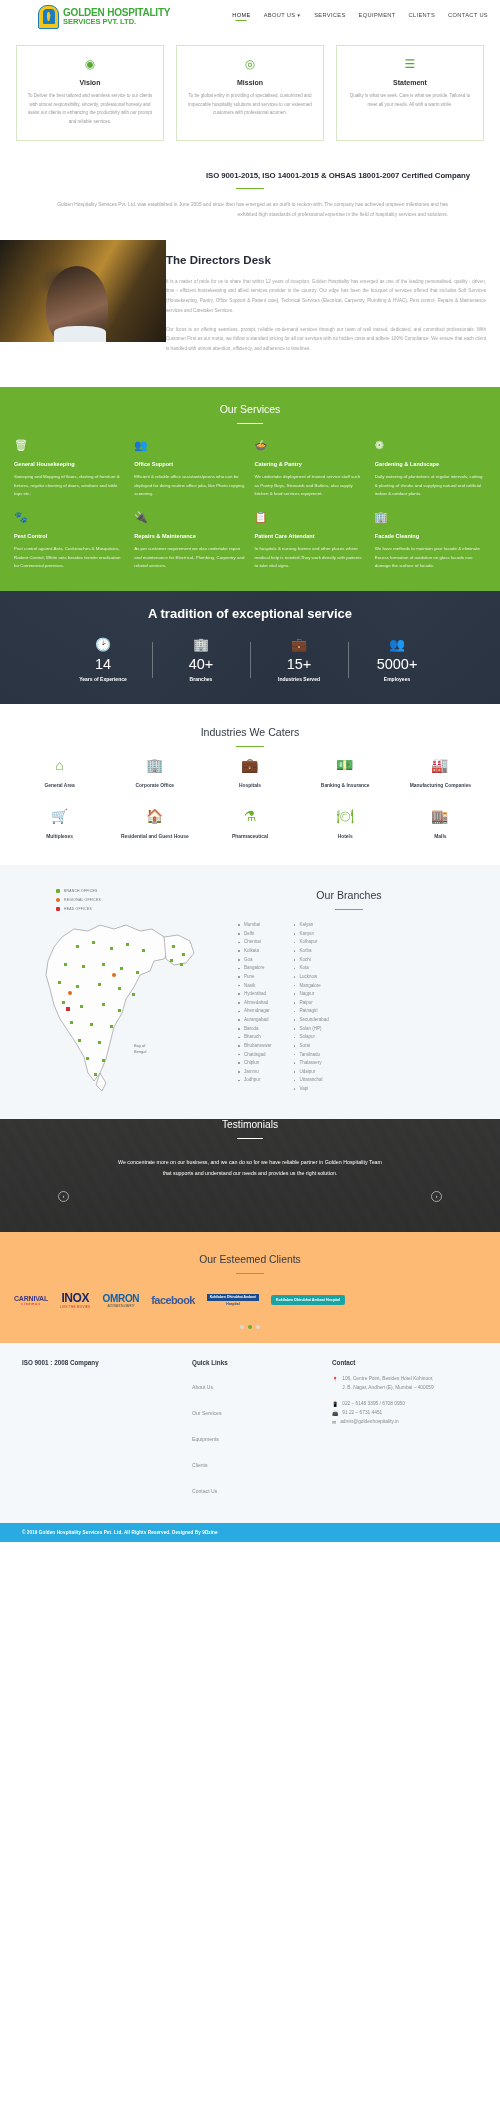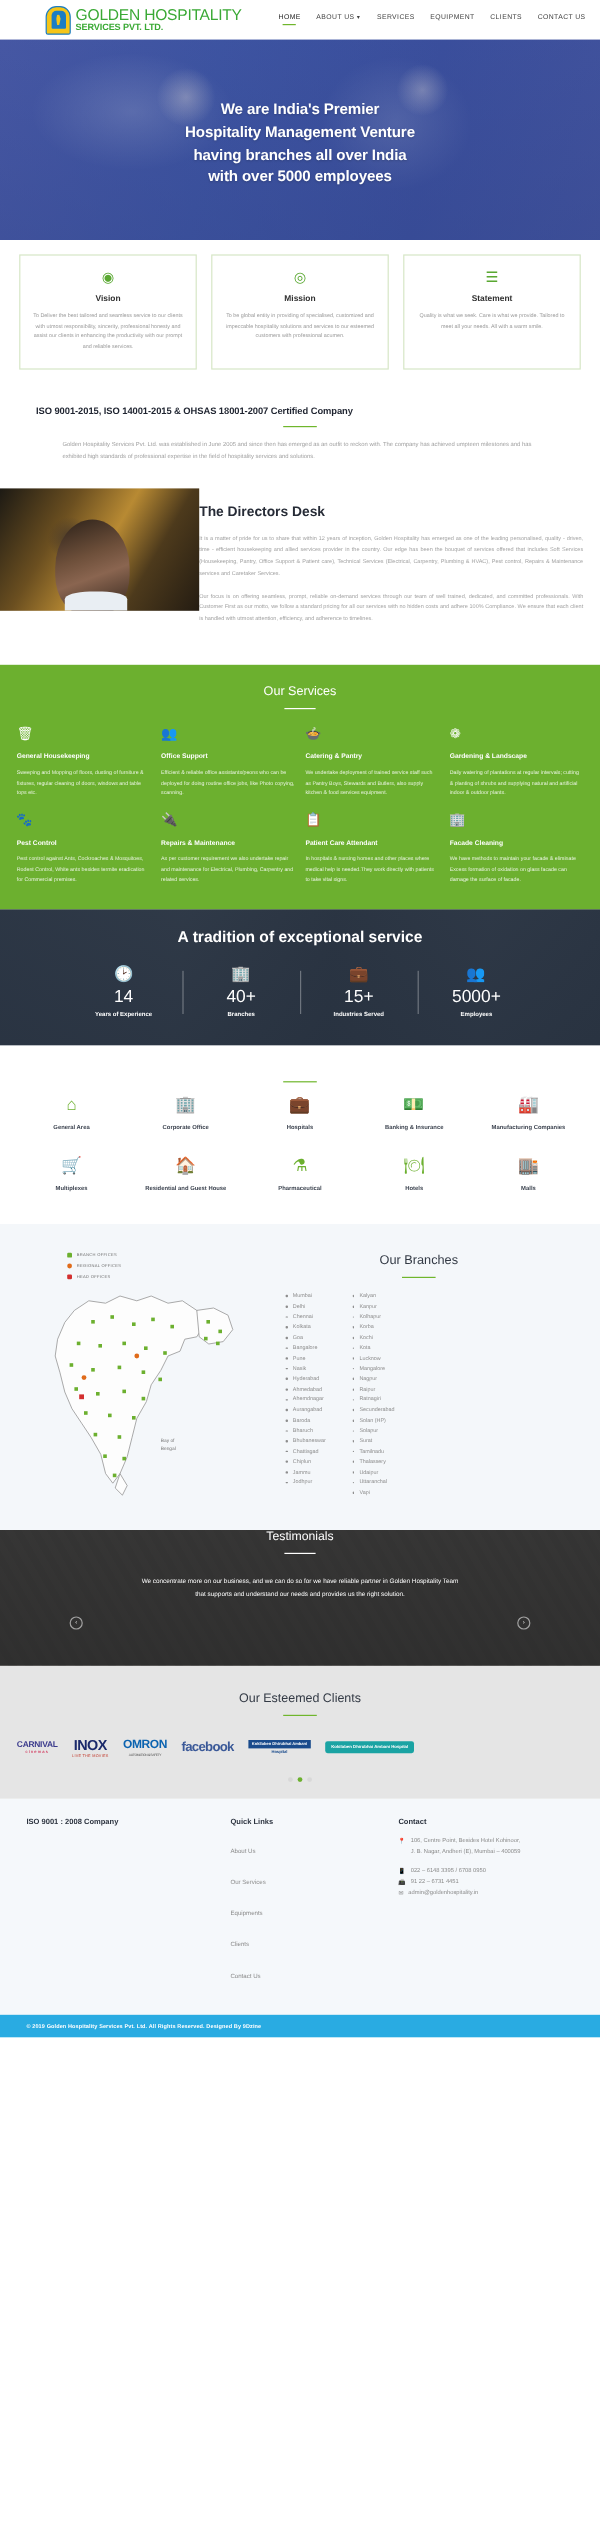--- a/index.html
+++ b/index.html
@@ -33,21 +33,21 @@
     border-radius: 4px 4px 1px 1px;
     position: relative;
   }
   .logo-mark .inner::after {
     content: ""; position: absolute; left: 4px; top: 3px;
     width: 4px; height: 9px; background: #f5c518;
     clip-path: polygon(30% 0, 70% 0, 100% 40%, 70% 100%, 30% 100%, 0 40%);
   }
   .logo-text { line-height: 1.02; }
   .logo-text .l1 {
-    font-size: 13px; font-weight: normal; color: #3aa935;
+    font-size: 10px; font-weight: bold; color: #3aa935;
     letter-spacing: -0.2px; display: block;
   }
   .logo-text .l2 {
     font-size: 7.6px; font-weight: bold; color: #3aa935;
     letter-spacing: -0.1px; display: block;
   }
   .nav { margin-left: auto; display: flex; align-items: center; gap: 13px; }
   .nav a {
     font-size: 5.7px; color: #444; text-decoration: none;
     letter-spacing: 0.35px; position: relative; padding-bottom: 3px;
@@ -94,21 +94,21 @@
   }
   .vms-card {
     flex: 1; border: 1px solid #d6e7c6; background: #fff;
     padding: 12px 9px 13px; text-align: center; min-height: 93px;
   }
   .vms-icon { font-size: 12px; color: #5aa832; line-height: 1; margin-bottom: 9px; }
   .vms-title { font-size: 7px; font-weight: bold; color: #2f2f2f; margin-bottom: 6px; }
   .vms-body { font-size: 4.5px; color: #9a9a9a; line-height: 1.92; }
 
   
-  .iso-block { padding: 12px 30px 16px; text-align: left; }
+  .iso-block { padding: 12px 30px 16px; text-align: right; }
   .iso-title { font-size: 7.8px; font-weight: bold; color: #1f2430; letter-spacing: -0.05px; }
   .green-rule { width: 28px; height: 1.6px; background: #6fb62c; margin: 8px auto 11px; }
   .iso-body { font-size: 4.9px; color: #a0a0a0; line-height: 2.0; padding: 0 22px; }
 
   
   .directors { display: flex; padding: 4px 12px 24px 0; align-items: flex-start; }
   .director-photo {
     width: 166px; height: 102px; flex: none;
     background:
       radial-gradient(circle 26px at 58px 42px, #4a3a2a, transparent 70%),
@@ -198,21 +198,21 @@
   }
   .arrow {
     position: absolute; top: 72px; width: 11px; height: 11px;
     border: 1px solid rgba(255,255,255,.55); border-radius: 50%;
     color: #fff; font-size: 5px; display: flex; align-items: center; justify-content: center;
   }
   .arrow.left { left: 58px; }
   .arrow.right { right: 58px; }
 
   
-  .clients { padding: 22px 14px 14px; text-align: center; background: #e5e5e5; }
+  .clients { padding: 22px 14px 14px; text-align: center; background: #fdba74; }
   .clients h2 { font-size: 10.4px; color: #333a45; font-weight: normal; }
   .client-row { display: flex; align-items: center; justify-content: flex-start; gap: 12px; margin-top: 4px; }
   .client-logo { height: 30px; display: flex; align-items: center; justify-content: center; }
   .cl-carnival { font-size: 7px; font-weight: bold; color: #3a3a8c; letter-spacing: -0.2px; }
   .cl-carnival small { display: block; font-size: 3.4px; color: #c03; font-weight: normal; letter-spacing: 1px; }
   .cl-inox { font-size: 12px; font-weight: bold; color: #1b2a6b; letter-spacing: -0.4px; }
   .cl-inox small { display: block; font-size: 3.2px; color: #c0392b; letter-spacing: .2px; font-weight: normal; }
   .cl-omron { font-size: 10px; font-weight: bold; color: #0b63b0; letter-spacing: -0.3px; }
   .cl-omron small { display: block; font-size: 2.8px; color: #555; font-weight: normal; }
   .cl-fb { font-size: 11px; font-weight: bold; color: #3b5998; letter-spacing: -0.6px; }
@@ -277,30 +277,20 @@
     <nav class="nav">
       <a href="#" class="active">HOME</a>
       <a href="#"><span>ABOUT US</span><span class="caret">▼</span></a>
       <a href="#">SERVICES</a>
       <a href="#">EQUIPMENT</a>
       <a href="#">CLIENTS</a>
       <a href="#">CONTACT US</a>
     </nav>
   </div>
 
-  <div class="hero">
-    <div class="hero-inner">
-      <h1>
-        <span>We are India's Premier</span><br>
-        <span>Hospitality Management Venture</span><br>
-        <span>having branches all over India</span><br>
-        <span>with over 5000 employees</span>
-      </h1>
-    </div>
-  </div>
 
   <div class="vms">
     <div class="vms-card">
       <div class="vms-icon">◉</div>
       <div class="vms-title">Vision</div>
       <div class="vms-body">To Deliver the best tailored and seamless service to our clients with utmost responsibility, sincerity, professional honesty and assist our clients in enhancing the productivity with our prompt and reliable services.</div>
     </div>
     <div class="vms-card">
       <div class="vms-icon">◎</div>
       <div class="vms-title">Mission</div>
@@ -397,20 +387,21 @@
       </div>
       <div class="counter">
         <div class="ci">👥</div>
         <div class="cn">5000+</div>
         <div class="cl">Employees</div>
       </div>
     </div>
   </div>
 
   <div class="industries">
+    <h2>Industries We Caters</h2>
     <div class="green-rule"></div>
     <div class="ind-grid">
       <div class="ind-item">
         <div class="ind-icon">⌂</div>
         <div class="ind-label">General Area</div>
       </div>
       <div class="ind-item">
         <div class="ind-icon">🏢</div>
         <div class="ind-label">Corporate Office</div>
       </div>

